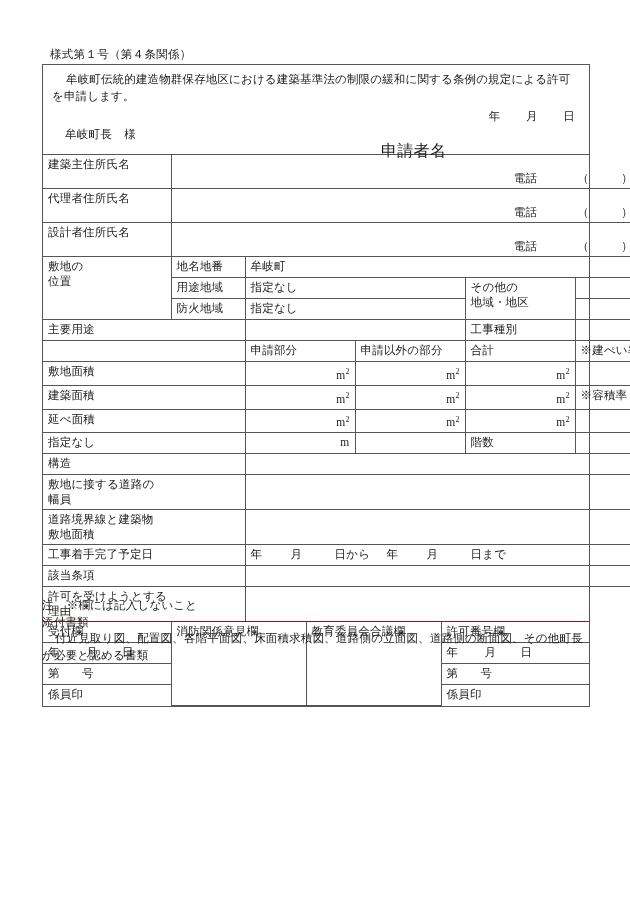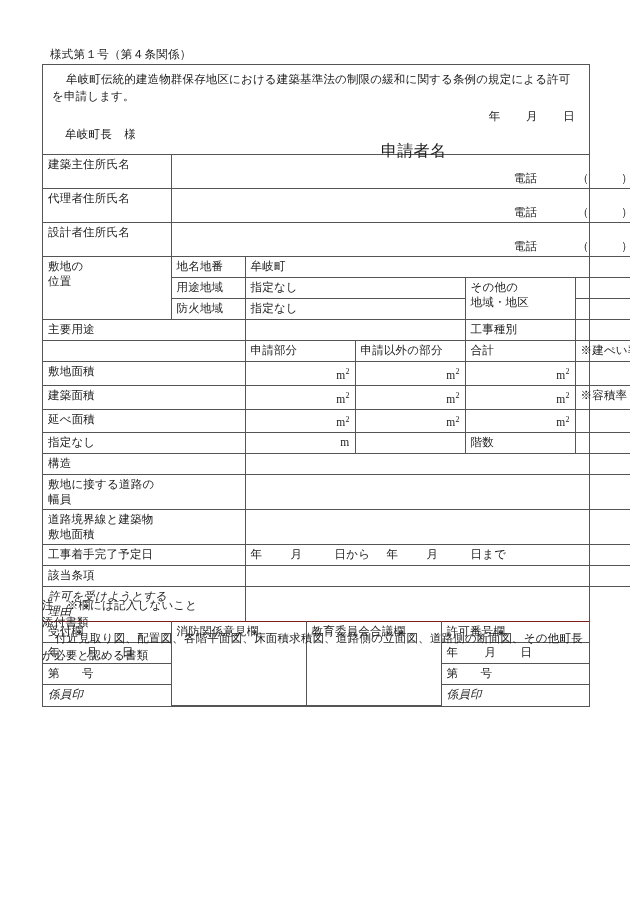--- a/index.html
+++ b/index.html
@@ -96,21 +96,21 @@
     border: 1px solid #555;
     font-size: 11.5px;
     padding: 2px 5px;
     vertical-align: top;
     letter-spacing: 0.2px;
     line-height: 15px;
     height: 16px;
   }
   
   table.grid tr:first-child td { border-top: none; }
-  table.grid tr:last-child td { border-bottom: none; font-style: italic; }
+  table.grid tr:last-child td { border-bottom: none; }
   table.grid td:first-child { border-left: none; }
   table.grid td:last-child { border-right: none; }
 
   .r-align { text-align: right; }
   .tall-2 { height: 34px; }
   .two-line { line-height: 15px; }
 
   .unit {
     display: inline-block;
   }

